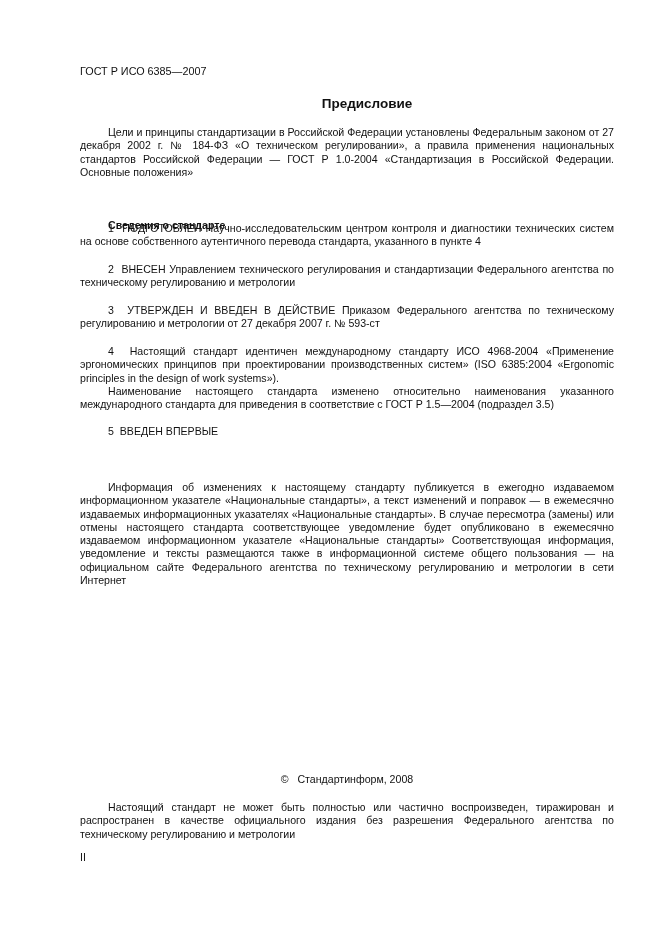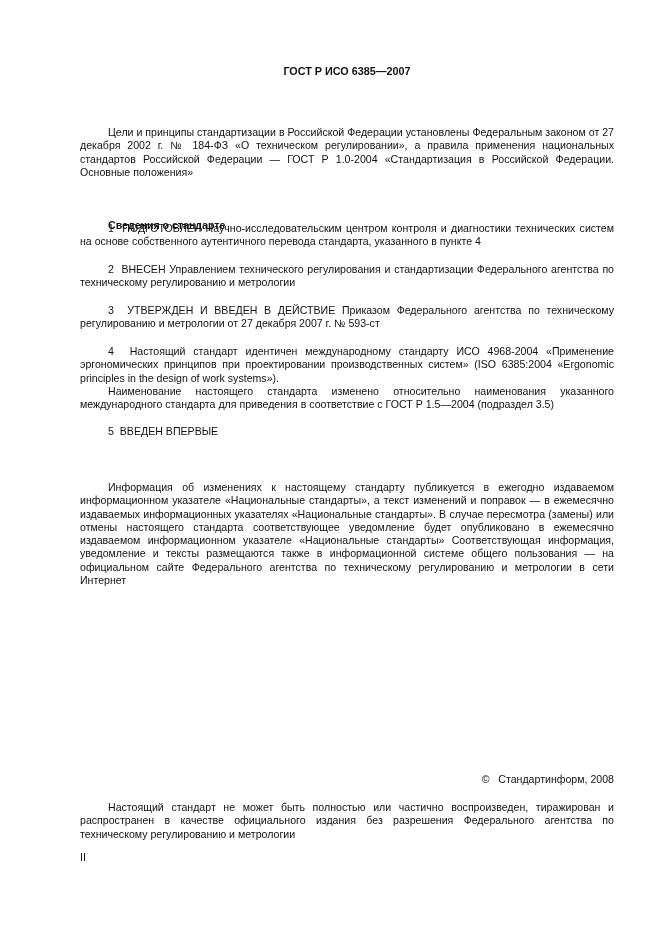--- a/index.html
+++ b/index.html
@@ -22,23 +22,22 @@
       left: 0; top: 0;
       width: 661px; height: 936px;
     }
     .abs {
       position: absolute;
       left: 80px;
       width: 534px;
     }
     .header-code {
       top: 65px;
-      font-weight: bold;
+      font-weight: normal;
       font-size: 10.8px;
-      text-align: center;
     }
     .title {
       top: 97px;
       left: 80px;
       width: 534px;
       text-align: center;
       font-weight: bold;
       font-size: 13.5px;
       padding-left: 40px;
       box-sizing: border-box;
@@ -47,21 +46,21 @@
       margin: 0;
       text-align: justify;
       text-indent: 28px;
     }
     .just-last {
       text-align-last: left;
     }
     .bold { font-weight: bold; }
     .italic { }
     .right {
-      text-align: right;
+      text-align: center;
       text-indent: 0;
     }
     .noindent { text-indent: 0; }
     .p-intro { top: 126px; }
     .p-info-head { top: 195px; margin-top: 24px; }
     .p-item1 { top: 222px; }
     .p-item2 { top: 263px; }
     .p-item3 { top: 304px; }
     .p-item4 { top: 345px; }
     .p-item5 { top: 425px; }
@@ -70,20 +69,21 @@
     .p-rights { top: 801px; }
     .p-pagenum { top: 851px; }
   </style>
 </head>
 <body>
 
 <div class="page">
 
   <div class="abs header-code">ГОСТ Р ИСО 6385—2007</div>
 
+  <div class="abs title">Предисловие</div>
 
   <p class="abs p-intro just-last">Цели и принципы стандартизации в Российской Федерации установлены Федеральным законом от 27 декабря 2002 г. № 184-ФЗ «О техническом регулировании», а правила применения национальных стандартов Российской Федерации — ГОСТ Р 1.0-2004 «Стандартизация в Российской Федерации. Основные положения»</p>
 
   <p class="abs p-info-head bold">Сведения о стандарте</p>
 
   <p class="abs p-item1 just-last"><span>1</span>&nbsp;&nbsp;<span>ПОДГОТОВЛЕН</span> <span>Научно-исследовательским центром контроля и диагностики технических систем на основе собственного аутентичного перевода стандарта, указанного в пункте 4</span></p>
 
   <p class="abs p-item2 just-last"><span>2</span>&nbsp;&nbsp;<span>ВНЕСЕН</span> <span>Управлением технического регулирования и стандартизации Федерального агентства по техническому регулированию и метрологии</span></p>
 
   <p class="abs p-item3 just-last"><span>3</span>&nbsp;&nbsp;<span>УТВЕРЖДЕН И ВВЕДЕН В ДЕЙСТВИЕ</span> <span>Приказом Федерального агентства по техническому регулированию и метрологии от 27 декабря 2007 г. № 593-ст</span></p>

